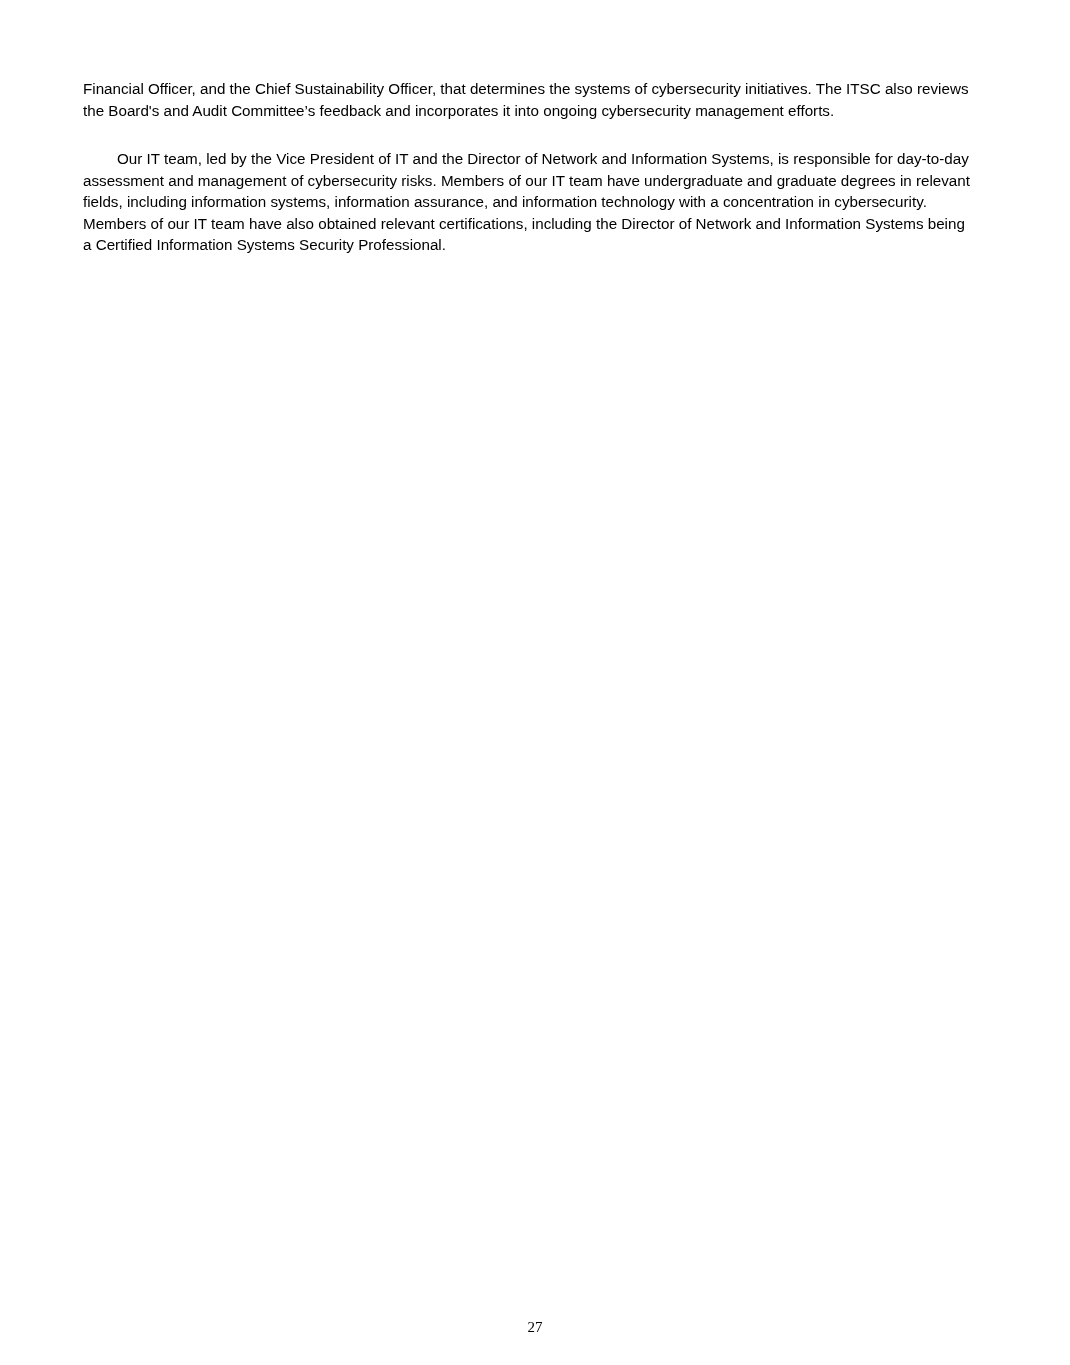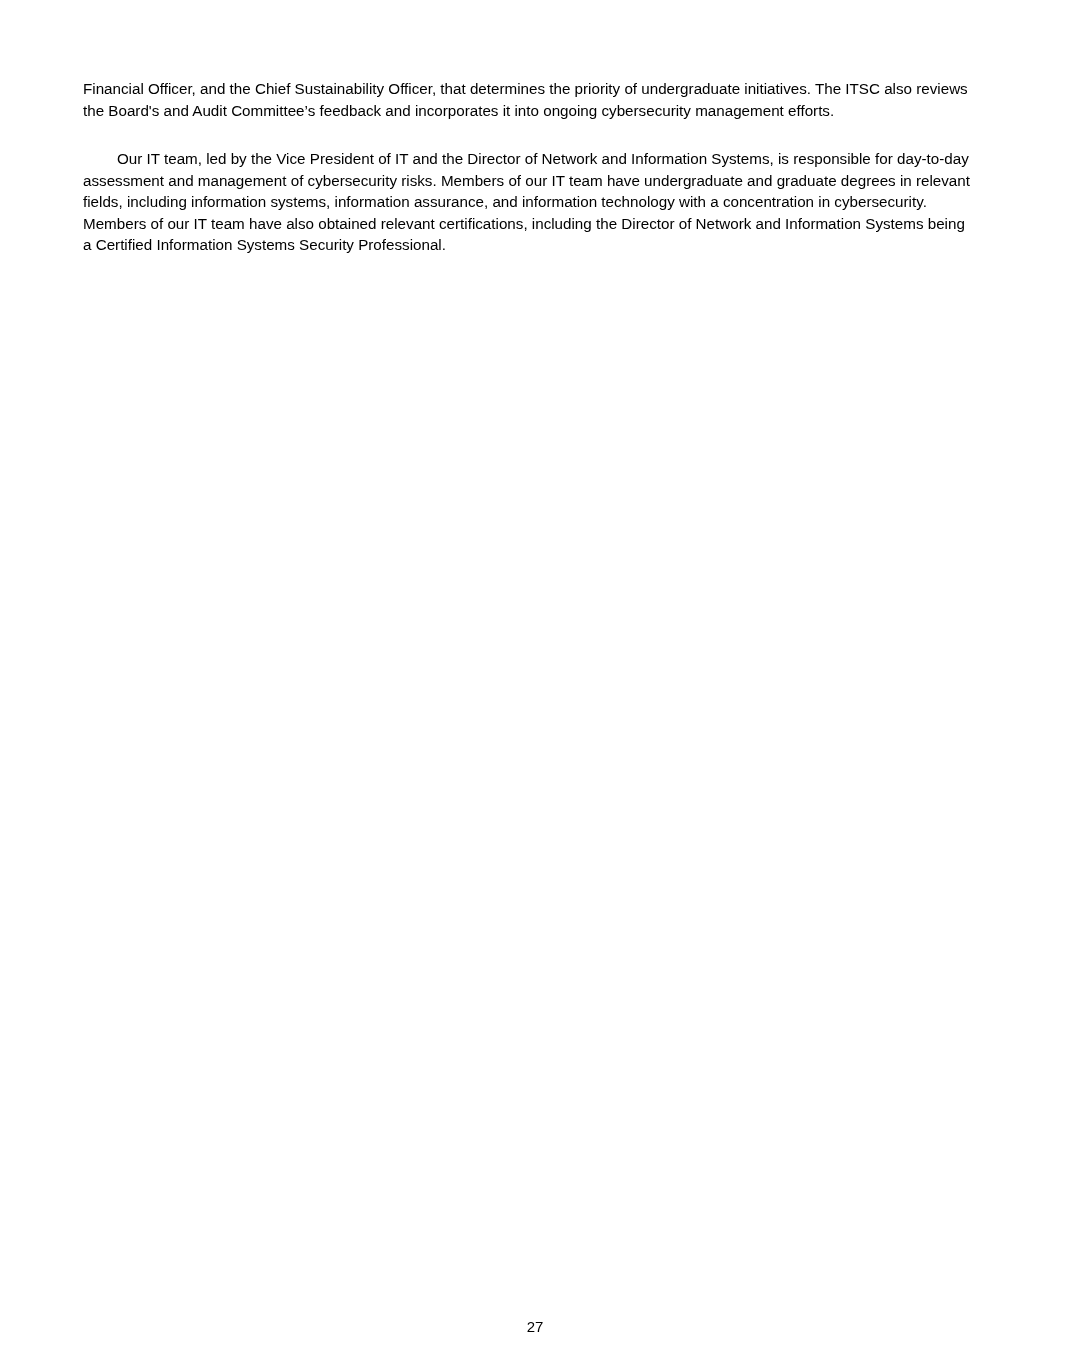--- a/index.html
+++ b/index.html
@@ -39,30 +39,31 @@
   }
   .page-number {
     position: absolute;
     left: 0;
     right: 0;
     top: 1318px;
     text-align: center;
     font-size: 15px;
     line-height: 18px;
     color: #000000;
+    font-family: Liberation Serif, serif;
   }
 </style>
 </head>
 <body>
 
 <div class="page">
 
   <div class="content">
 
-    <p class="body-par"><span>Financial Officer, and the Chief Sustainability Officer, that determines the priority of undergraduate initiatives.  The ITSC also reviews the Board's and Audit Committee’s feedback and incorporates it into ongoing cybersecurity management efforts.</span></p>
+    <p class="body-par"><span>Financial Officer, and the Chief Sustainability Officer, that determines the systems of cybersecurity initiatives.  The ITSC also reviews the Board's and Audit Committee’s feedback and incorporates it into ongoing cybersecurity management efforts.</span></p>
 
     <p class="body-par"><span class="indent"></span><span>Our IT team, led by the Vice President of IT and the Director of Network and Information Systems, is responsible for day-to-day assessment and management of cybersecurity risks.  Members of our IT team have undergraduate and graduate degrees in relevant fields, including information systems, information assurance, and information technology with a concentration in cybersecurity. Members of our IT team have also obtained relevant certifications, including the Director of Network and Information Systems being a Certified Information Systems Security Professional.</span></p>
 
   </div>
 
   <div class="page-number">27</div>
 
 </div>
 
 </body></html>

